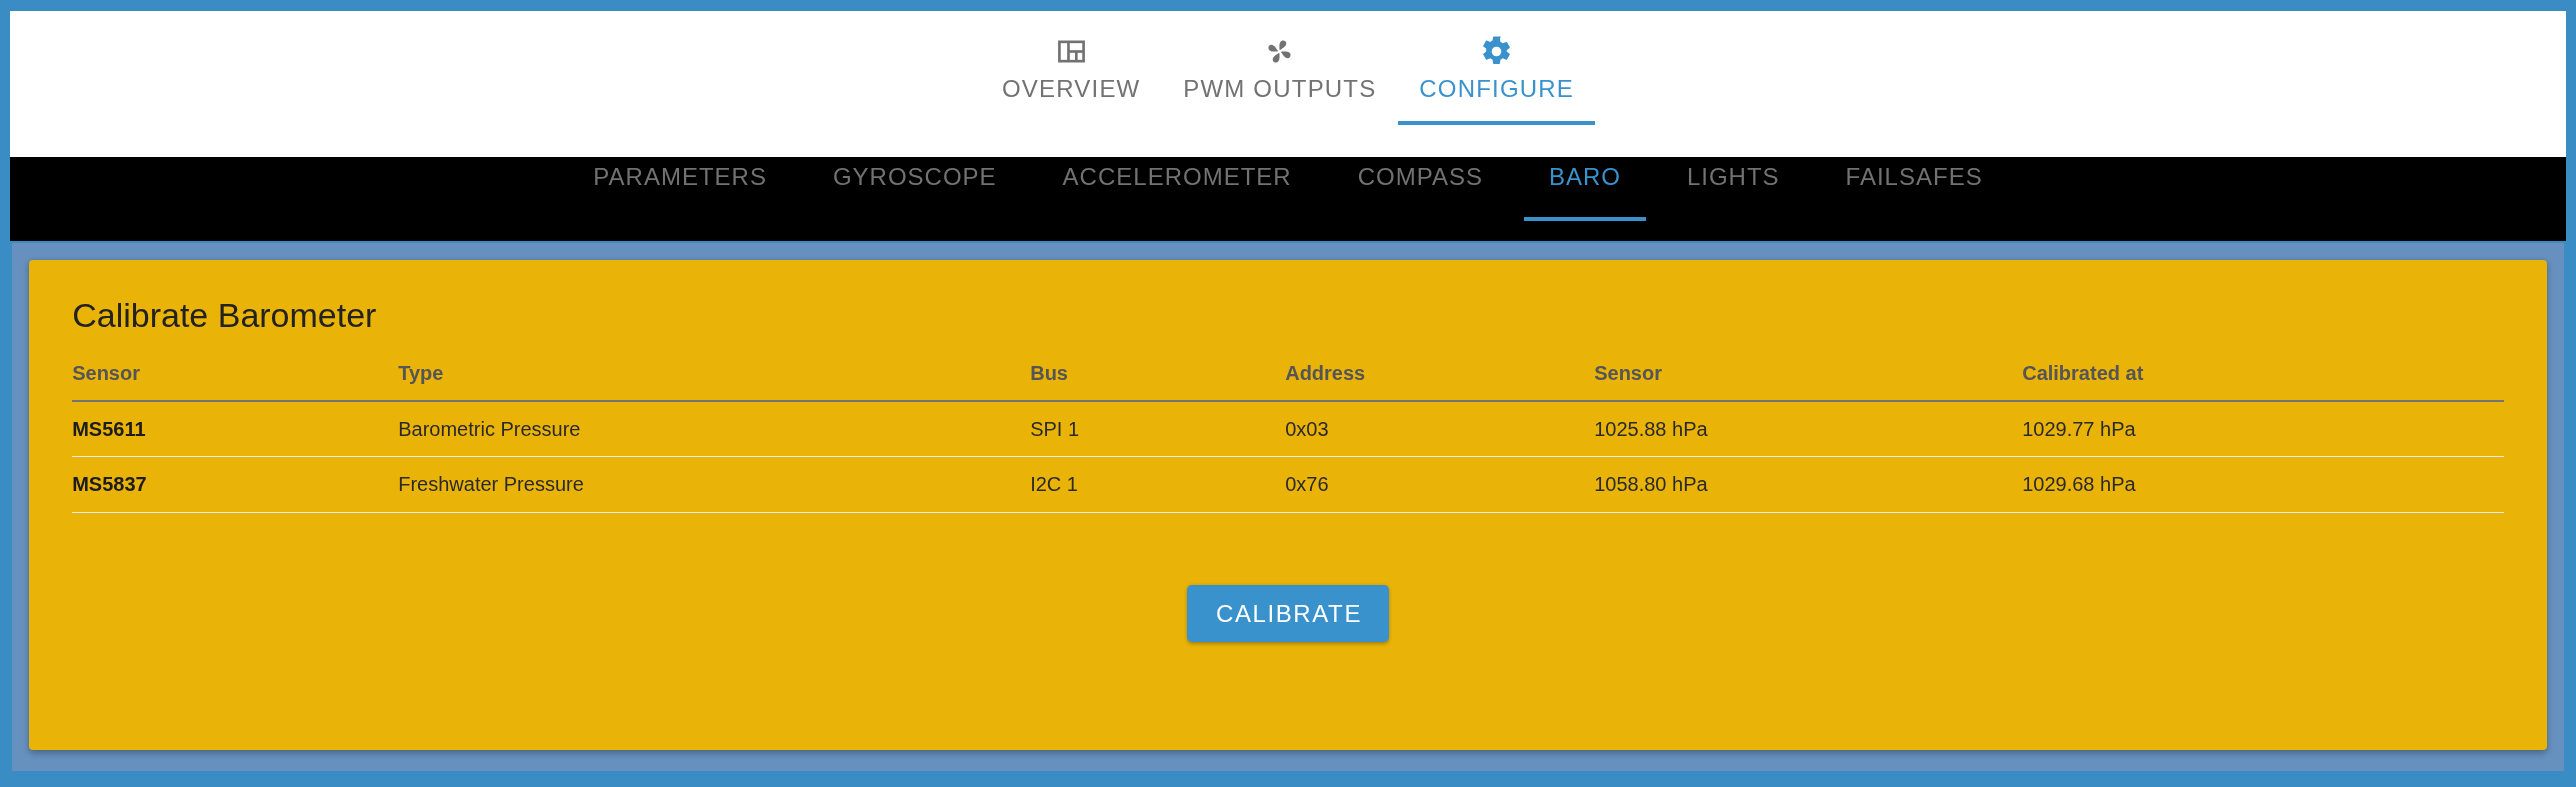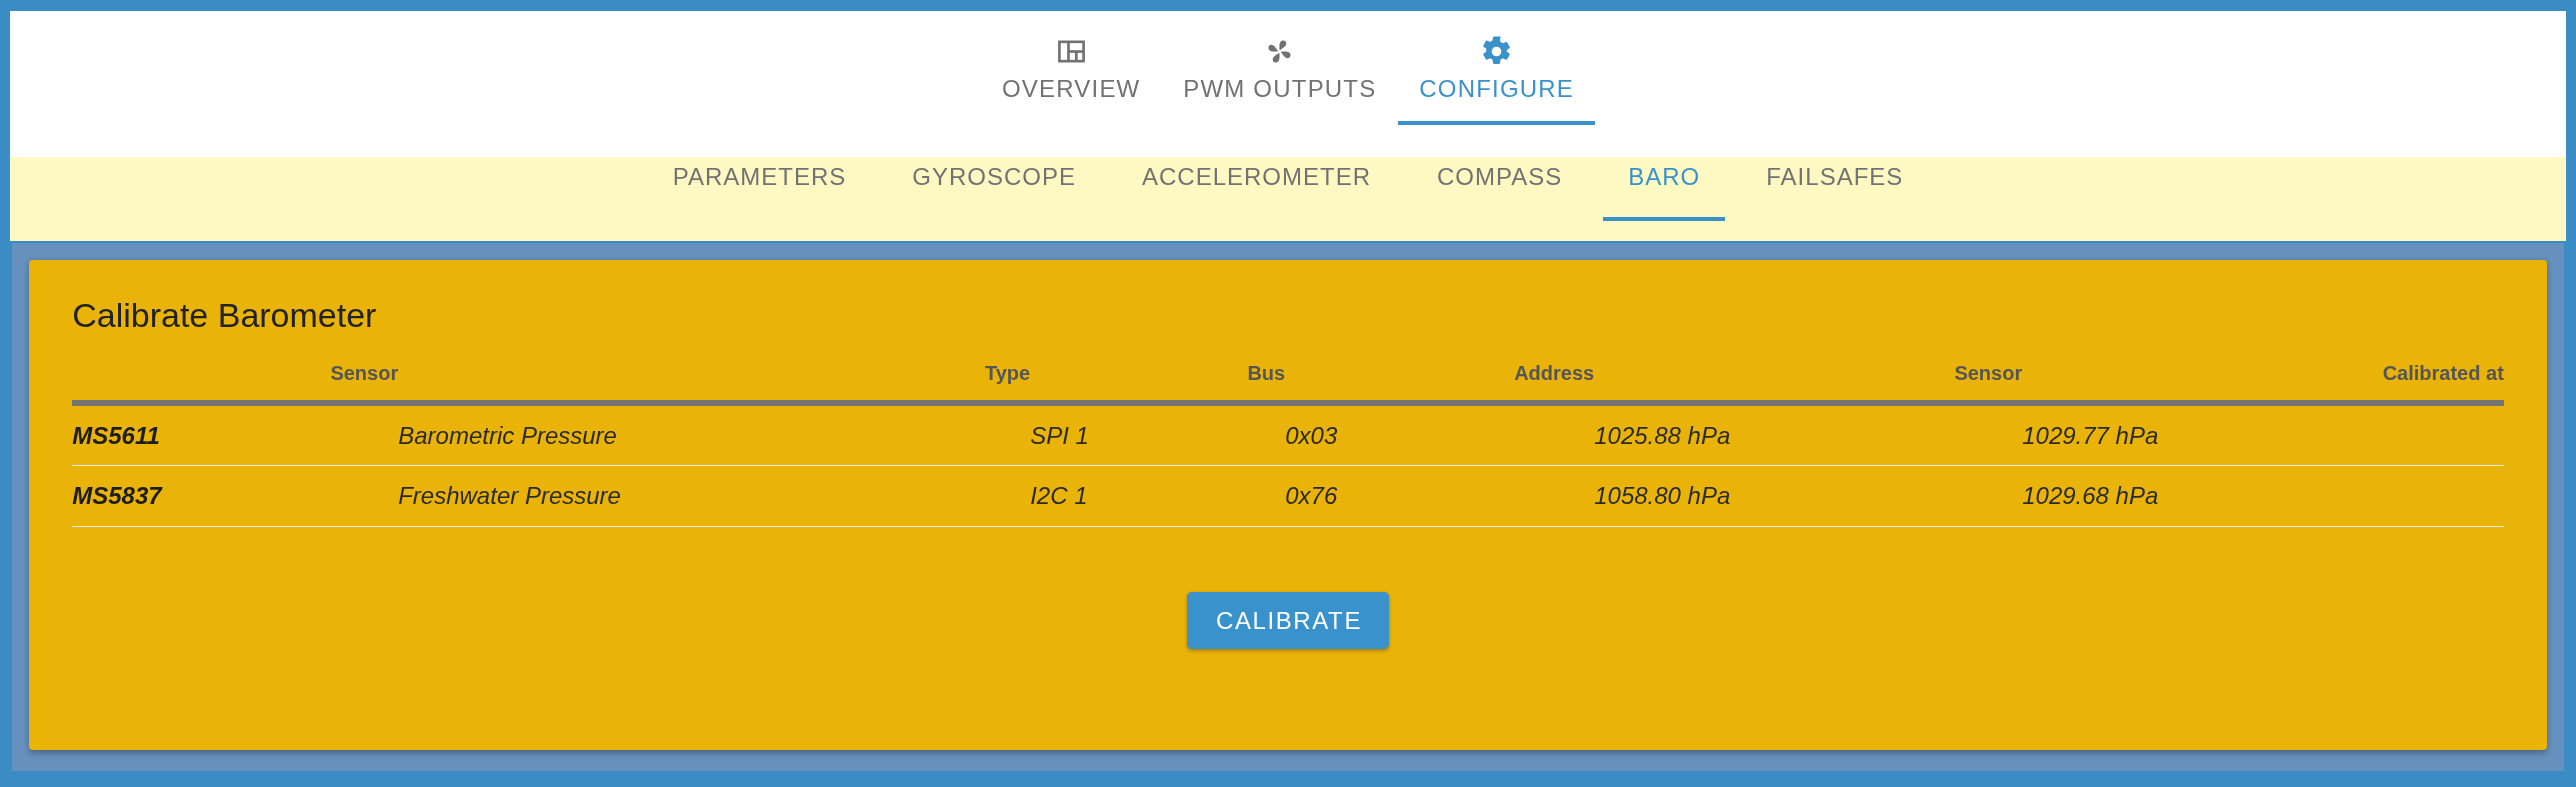--- a/index.html
+++ b/index.html
@@ -81,21 +81,21 @@
     position: absolute;
     left: 0; right: 0; bottom: 0;
     height: 3.9px;
     background: transparent;
   }
   .pnav-item.active .pnav-underline { background: #3a92cd; }
 
   
   #secondary-nav {
     height: 84px;
-    background: #fef9c3;
+    background: #000000;
     display: flex;
     justify-content: center;
     align-items: flex-start;
     flex: 0 0 auto;
   }
 
   .snav-item {
     position: relative;
     padding: 7.8px 33px 0 33px;
     height: 64px;
@@ -156,37 +156,36 @@
   }
 
   
   #sensor-table {
     width: 100%;
     border-collapse: collapse;
     table-layout: fixed;
   }
 
   #sensor-table th {
-    text-align: right;
+    text-align: left;
     font-size: 20px;
     font-weight: bold;
     color: #555555;
     padding: 0 0 15.6px 0;
-    border-bottom: 6px solid #737373;
+    border-bottom: 2px solid #737373;
     white-space: nowrap;
   }
 
   #sensor-table td {
     text-align: left;
-    font-size: 24px;
+    font-size: 20px;
     color: #2a2a2a;
     padding: 15.6px 0 15.6px 0;
     border-bottom: 1px solid #ececec;
     white-space: nowrap;
-    font-style: italic;
   }
 
   #sensor-table td.cell-sensor { font-weight: bold; color: #1d1d1d; }
 
   .col-sensor   { width: 326px; }
   .col-type     { width: 632px; }
   .col-bus      { width: 255px; }
   .col-address  { width: 309px; }
   .col-status   { width: 428px; }
   .col-calib    { width: auto; }
@@ -283,20 +282,24 @@
       <div class="snav-item">
         <span class="snav-label">COMPASS</span>
         <span class="snav-underline"></span>
       </div>
 
       <div class="snav-item active">
         <span class="snav-label">BARO</span>
         <span class="snav-underline"></span>
       </div>
 
+      <div class="snav-item">
+        <span class="snav-label">LIGHTS</span>
+        <span class="snav-underline"></span>
+      </div>
 
       <div class="snav-item">
         <span class="snav-label">FAILSAFES</span>
         <span class="snav-underline"></span>
       </div>
 
     </nav>
 
     <section id="content-panel">
       <div id="calibrate-card">

